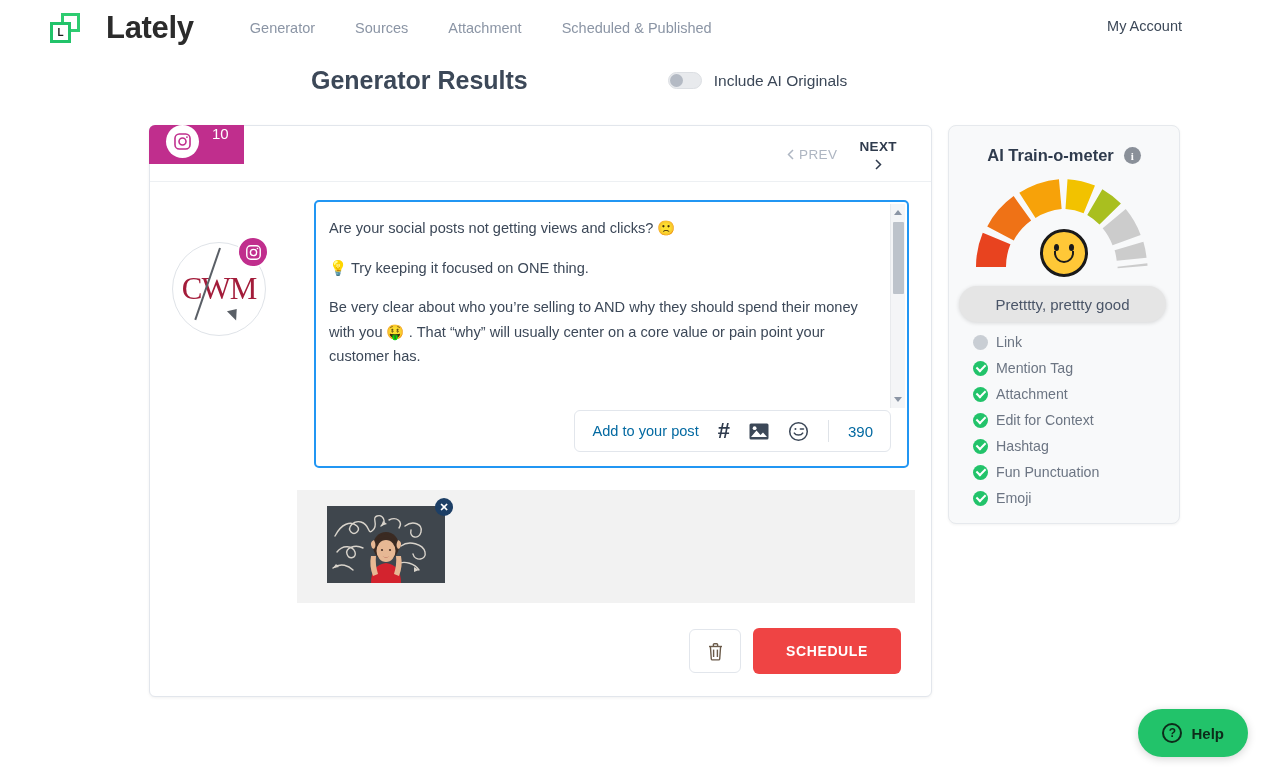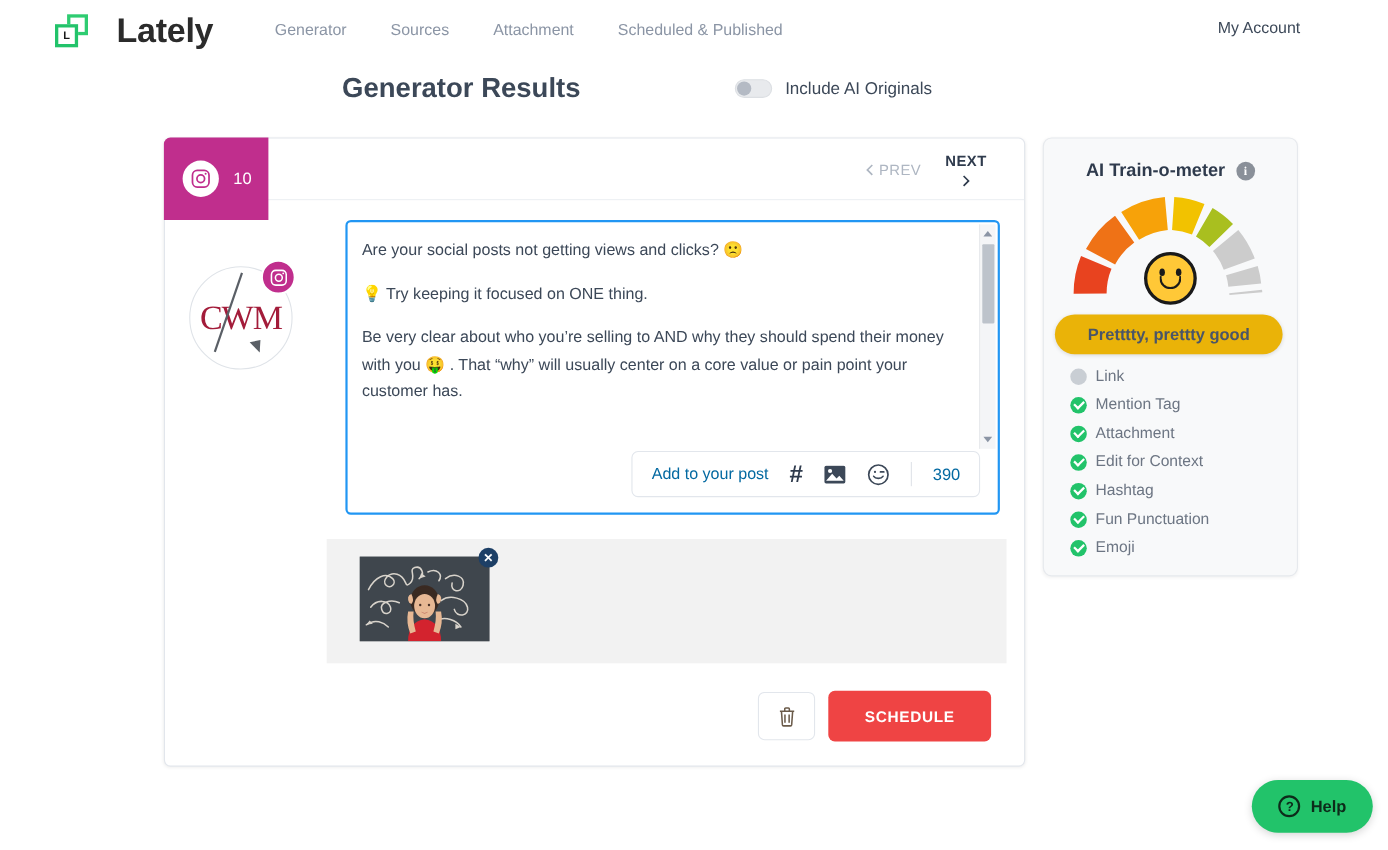--- a/index.html
+++ b/index.html
@@ -71,24 +71,24 @@
     width: 783px; height: 572px;
     background: #ffffff; border: 1px solid #e2e6ec; border-radius: 6px;
     box-shadow: 0 1px 3px rgba(0,0,0,0.06);
   }
   .card-header {
     position: relative; height: 56px;
     border-bottom: 1px solid #edf0f3;
   }
   .chan-tab {
     position: absolute; left: -1px; top: -1px;
-    width: 95px; height: 75px;
+    width: 95px; height: 39px;
     background: #c22f8e; background: #c02e8d;
     border-radius: 6px 0 0 0;
-    display: flex; align-items: center; cursor: pointer;
+    display: flex; cursor: pointer;
   }
   .chan-ico {
     width: 33px; height: 33px; border-radius: 50%; background: #ffffff;
     margin-left: 17px; display: flex; align-items: center; justify-content: center;
   }
   .chan-count { margin-left: 13px; color: #ffffff; font-size: 15px; }
   .pager {
     position: absolute; right: 34px; top: 0; height: 56px;
     display: flex; align-items: center; gap: 22px;
   }
@@ -241,24 +241,24 @@
   }
   .gauge-face .eye.l { left: 11px; }
   .gauge-face .eye.r { right: 11px; }
   .gauge-face .mouth {
     position: absolute; left: 11px; top: 19px; width: 20px; height: 12px;
     border: 2.5px solid #1a1a1a; border-top: none;
     border-radius: 0 0 20px 20px;
   }
   .verdict {
     position: absolute; left: 10px; top: 160px; width: 207px; height: 36px;
-    background: #eab308; border-radius: 18px;
+    background: #e5e5e5; border-radius: 18px;
     box-shadow: 0 1px 4px rgba(0,0,0,0.14);
     display: flex; align-items: center; justify-content: center;
-    font-size: 15px; color: #4a5568; font-weight: bold;
+    font-size: 15px; color: #4a5568;
   }
   .check-list { position: absolute; left: 24px; top: 203px; }
   .check-item {
     display: flex; align-items: center; gap: 8px; height: 26px;
     font-size: 14.2px; color: #6c7583;
   }
   .chk {
     width: 15px; height: 15px; border-radius: 50%;
     display: flex; align-items: center; justify-content: center;
     flex-shrink: 0;

